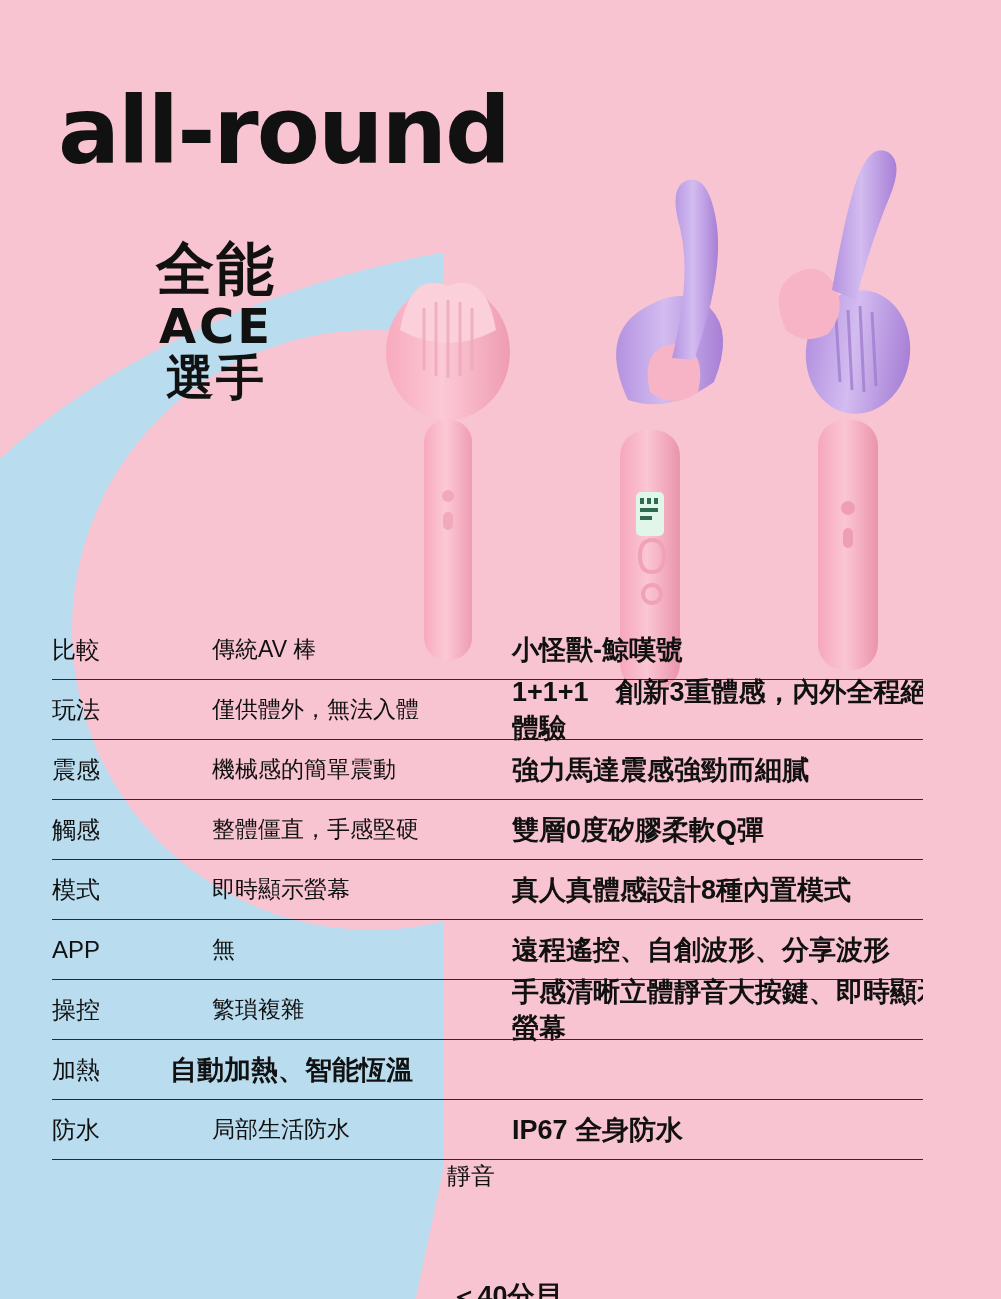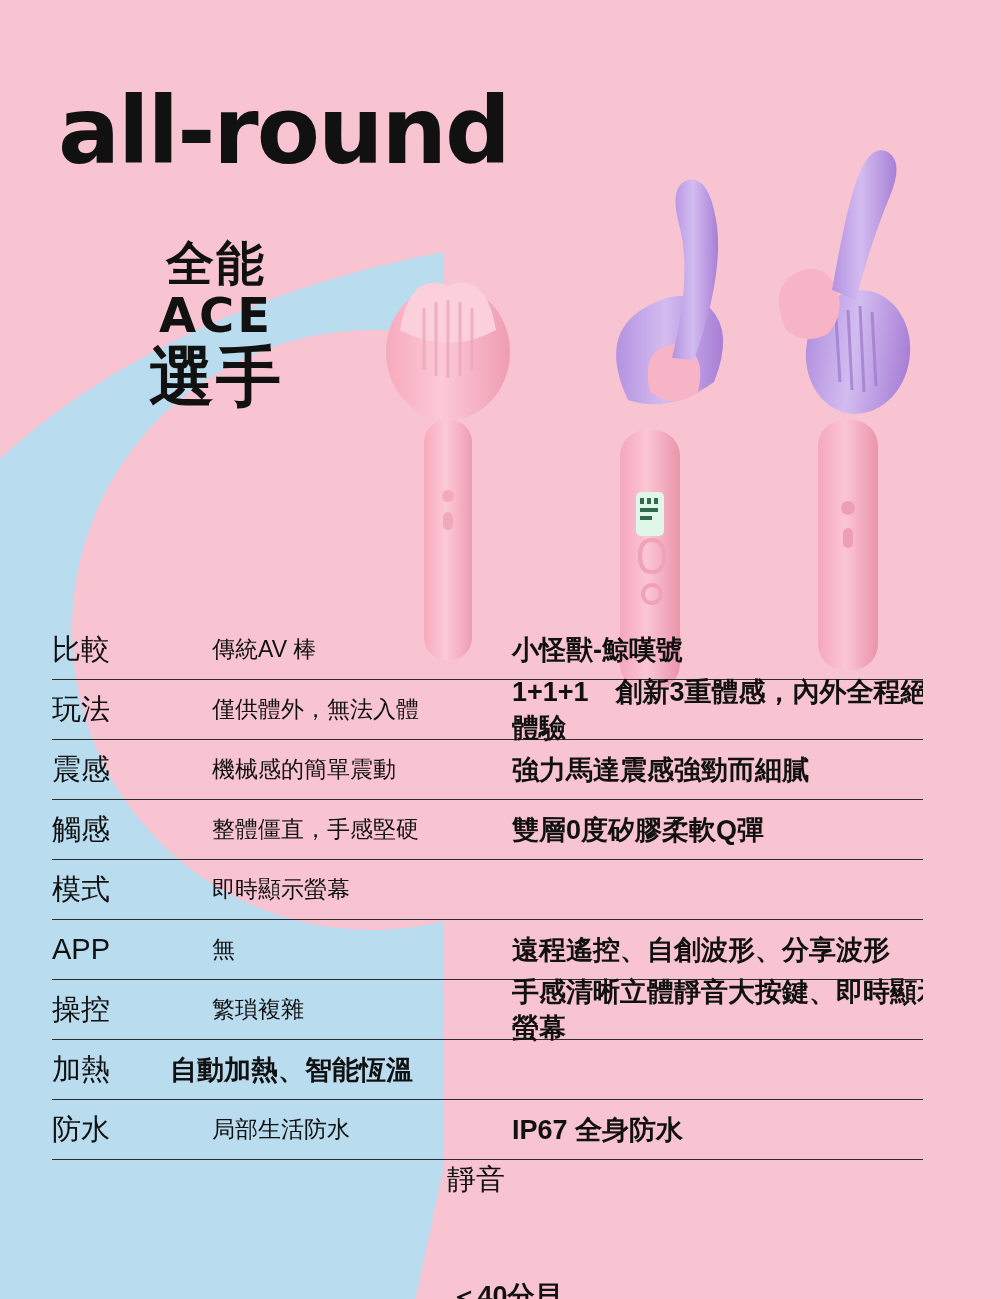--- a/index.html
+++ b/index.html
@@ -76,23 +76,23 @@
     position: absolute;
     left: 96px;
     top: 238px;
     width: 240px;
     text-align: center;
     color: #111;
     font-weight: 700;
     line-height: 1.08;
     font-family: "Liberation Sans", sans-serif;
   }
-  .subtitle .l1 { font-size: 48px; display: block; letter-spacing: 2px; }
+  .subtitle .l1 { font-size: 58px; display: block; letter-spacing: 2px; }
   .subtitle .l2 { font-size: 48px; display: block; letter-spacing: 3px; font-family: "DejaVu Sans", sans-serif; }
-  .subtitle .l3 { font-size: 65px; display: block; letter-spacing: 2px; text-align: center; }
+  .subtitle .l3 { font-size: 48px; display: block; letter-spacing: 2px; text-align: center; }
 
   
   .products {
     position: absolute;
     left: 0;
     top: 0;
     width: 1001px;
     height: 780px;
     pointer-events: none;
   }
@@ -108,21 +108,21 @@
     display: flex;
     align-items: center;
     height: 60px;
     border-bottom: 1px solid #2b2b2b;
     box-sizing: border-box;
   }
   .row:first-child { border-top: 1px solid #2b2b2b; border-top: none; }
   .c-label {
     width: 118px;
     flex: 0 0 118px;
-    font-size: 29px;
+    font-size: 24px;
     color: #111;
     font-weight: 400;
   }
   .c-old {
     width: 300px;
     flex: 0 0 300px;
     font-size: 23px;
     color: #111;
     font-weight: 400;
     margin-left: 42px;
@@ -244,20 +244,21 @@
 
     <div class="row">
       <div class="c-label">觸感</div>
       <div class="c-old">整體僵直，手感堅硬</div>
       <div class="c-new">雙層0度矽膠柔軟Q彈</div>
     </div>
 
     <div class="row">
       <div class="c-label">模式</div>
       <div class="c-old">即時顯示螢幕</div>
+      <div class="c-new">真人真體感設計8種內置模式</div>
     </div>
 
     <div class="row">
       <div class="c-label">APP</div>
       <div class="c-old">無</div>
       <div class="c-new">遠程遙控、自創波形、分享波形</div>
     </div>
 
     <div class="row">
       <div class="c-label">操控</div>

